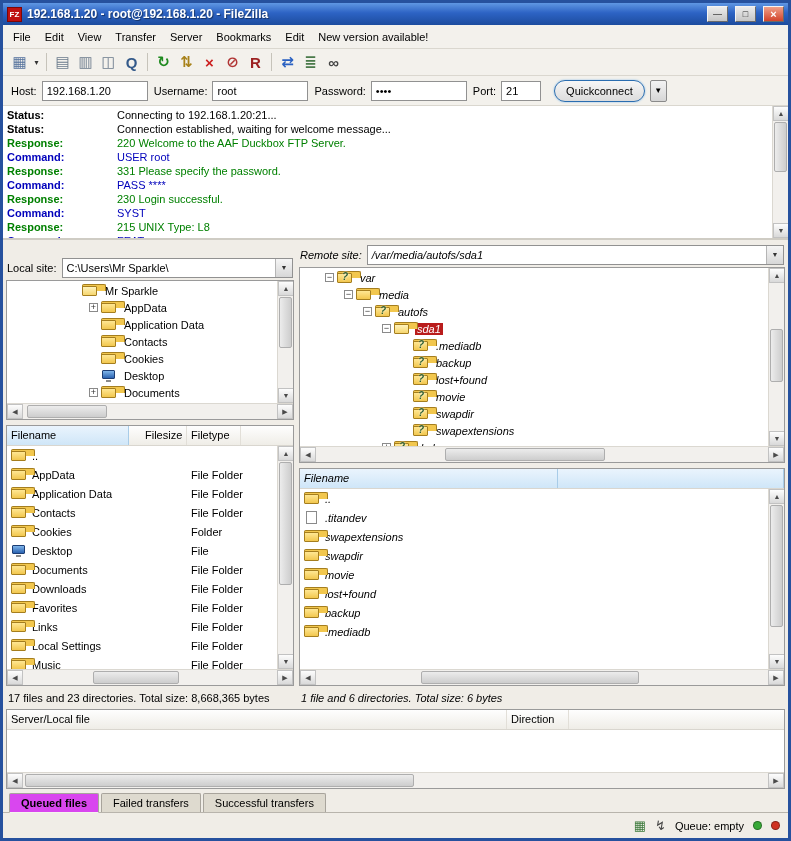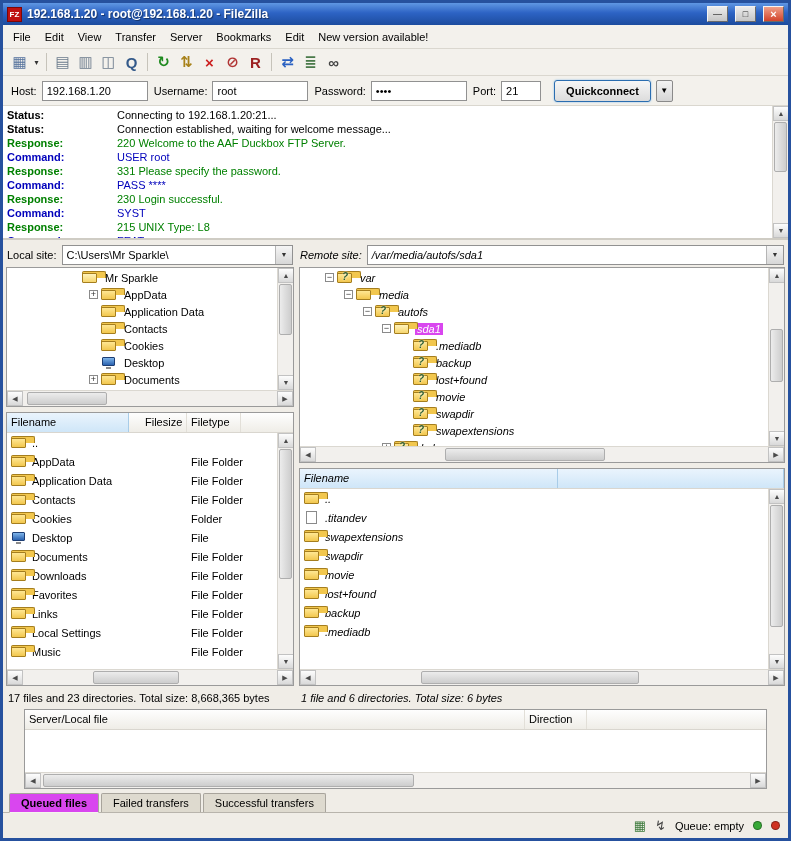--- a/index.html
+++ b/index.html
@@ -21,21 +21,21 @@
   .toolbar { height:27px; flex:none; background:#f3f1ec; border-bottom:1px solid #dad7cf; display:flex; align-items:center; padding:0 5px; }
   .tb-icon { width:23px; height:22px; display:inline-flex; align-items:center; justify-content:center; font-size:15px; font-weight:bold; }
   .tb-dd { width:11px; height:22px; display:inline-flex; align-items:center; justify-content:center; font-size:8px; color:#333; }
   .tb-sep { width:1px; height:18px; background:#c6c3ba; margin:0 4px; flex:none; }
 
   
   .quickbar { height:30px; flex:none; background:#f3f1ec; border-bottom:1px solid #dad7cf; display:flex; align-items:center; padding:0 7px; gap:5px; }
   .qc-label { white-space:nowrap; margin-left:1px; }
   .qc-input { height:20px; border:1px solid #919191; background:#fff; padding:0 4px; font-family:inherit; font-size:11px; }
   .w-host{width:106px} .w-user{width:96px} .w-pass{width:96px} .w-port{width:40px}
-  .qc-btn { height:22px; margin-left:8px; padding:0 11px; font-family:inherit; font-size:11px; border:1px solid #2a6db0; border-radius:3px; background:linear-gradient(#f6f6f6,#dcdcdc); box-shadow:0 0 2px #7db8e8;font-weight:bold; }
+  .qc-btn { height:22px; margin-left:8px; padding:0 11px; font-family:inherit; font-size:11px; border:1px solid #2a6db0; border-radius:11px; background:linear-gradient(#f6f6f6,#dcdcdc); box-shadow:0 0 2px #7db8e8; }
   .qc-btn-dd { height:22px; width:17px; border:1px solid #8a8a8a; border-radius:2px; background:linear-gradient(#f3f3f3,#d6d6d6); font-size:8px; }
 
   
   .log { height:134px; flex:none; background:#fff; position:relative; overflow:hidden; padding:2px 18px 0 4px; border-bottom:2px solid #cfccc4; }
   .log-line { display:flex; height:14px; line-height:14px; white-space:nowrap; }
   .log-type { width:110px; flex:none;font-weight:bold; }
   .log-line.status { color:#000; }
   .log-line.response { color:#008000; }
   .log-line.command { color:#0000bb; }
 
@@ -47,39 +47,39 @@
   .vscroll .sarr.down { bottom:0; left:0; }
   .hscroll .sarr { height:100%; top:0; }
   .hscroll .sarr.left { left:0; }
   .hscroll .sarr.right { right:0; }
   .vscroll .sthumb { position:absolute; left:1px; right:1px; background:linear-gradient(90deg,#ececec,#cdcdcd); border:1px solid #aeaeae; border-radius:2px; }
   .hscroll .sthumb { position:absolute; top:1px; bottom:1px; background:linear-gradient(#ececec,#cdcdcd); border:1px solid #aeaeae; border-radius:2px; }
 
   
   .panes { flex:1; display:flex; padding:2px 3px; background:#f0ede7; min-height:0; }
   .pane { display:flex; flex-direction:column; min-width:0; }
-  .pane.local { width:288px; flex:none; }
+  .pane.local { width:288px; flex:none;margin-top:13px; }
   .pane.remote { flex:1;font-style:italic; }
   .vsplit { width:5px; flex:none; }
   .hsplit { height:5px; flex:none; }
   .site-row { height:25px; flex:none; display:flex; align-items:center; gap:5px; padding:0 1px; }
   .site-label { white-space:nowrap; }
   .combo { flex:1; height:20px; border:1px solid #919191; background:#fff; display:flex; align-items:center; min-width:0; }
   .combo-text { flex:1; padding:0 4px; white-space:nowrap; overflow:hidden; }
   .combo-btn { width:17px; height:100%; flex:none; border-left:1px solid #b5b5b5; background:linear-gradient(#f5f5f5,#d7d7d7); display:flex; align-items:center; justify-content:center; font-size:7px; color:#333; }
 
   .treebox { flex:none; background:#fff; border:1px solid #9a9a9a; display:flex; flex-direction:column; overflow:hidden; }
   .local .treebox { height:140px; }
   .remote .treebox { height:196px; }
   .tree-rows { flex:1; position:relative; overflow:hidden; padding:1px 17px 0 0; }
   .tree-row { height:17px; display:flex; align-items:center; white-space:nowrap; }
   .expander { width:9px; height:9px; flex:none; border:1px solid #8a8a8a; background:#fff; font-size:9px; line-height:7px; text-align:center; margin-right:3px; color:#333; }
   .expander-space { width:12px; flex:none; }
   .tree-label { margin-left:4px; padding:0 2px; }
-  .tree-label.sel { background:#d946ef; color:#fff; }
+  .tree-label.sel { background:#b91c1c; color:#fff; }
 
   
   .ficon { position:relative; width:17px; height:13px; flex:none; }
   .ficon .tab { position:absolute; left:0; top:0; width:7px; height:4px; background:#f2c74e; border:1px solid #a57e1e; border-bottom:none; border-radius:2px 2px 0 0; }
   .ficon .fbody { position:absolute; left:0; top:2px; width:15px; height:10px; background:linear-gradient(#ffe臺793,#f2c74e); background:linear-gradient(#ffe793,#f2c74e); border:1px solid #a57e1e; border-radius:1px; }
   .ficon.folder-open .fbody { background:linear-gradient(#fff3bd,#f6d66e); }
   .ficon.q::after { content:"?"; position:absolute; left:5px; top:0; font-size:10px; font-weight:bold; color:#2f5f2f; text-shadow:0 0 2px #fff; }
   .ficon.desktop .fbody { left:1px; top:1px; width:13px; height:9px; background:linear-gradient(#7fb5ea,#2a62b0); border:1px solid #1c3d74; }
   .ficon.desktop::before { content:""; position:absolute; left:5px; bottom:0; width:5px; height:2px; background:#8a8a8a; }
   .ficon.file .fbody { left:2px; top:0; width:11px; height:13px; background:#fff; border:1px solid #8a8a8a; border-radius:0; }
@@ -94,21 +94,21 @@
   .lrow { height:19px; display:flex; align-items:center; }
   .lcell { padding:0 4px; white-space:nowrap; overflow:hidden; display:flex; align-items:center; gap:4px; }
   .c-name { width:122px; flex:none; }
   .c-size { width:58px; flex:none; justify-content:flex-end;padding-left:16px; }
   .c-type { flex:1; }
   .rc-name { width:258px; flex:none; }
   .rfill { flex:1; }
   .pane-status { height:21px; flex:none; display:flex; align-items:center; padding:2px 2px 0; white-space:nowrap; overflow:hidden; }
 
   
-  .queue { height:80px; flex:none; margin:0 21px; background:#b91c1c; border:1px solid #9a9a9a; display:flex; flex-direction:column; }
+  .queue { height:80px; flex:none; margin:0 3px; background:#b91c1c; border:1px solid #9a9a9a; display:flex; flex-direction:column; }
   .qc1 { width:500px; flex:none; }
   .qc2 { width:62px; flex:none; }
   .qc3 { flex:1; border-right:none; }
   .queue-body { flex:1; background:#fff; }
 
   
   .tabs { height:24px; flex:none; display:flex; align-items:flex-end; gap:2px; padding:3px 6px 0; background:#f0ede7; border-bottom:1px solid #b8b4ac; }
   .tab { padding:3px 11px; border:1px solid #a8a49c; border-bottom:none; border-radius:2px 2px 0 0; background:#dedacf; white-space:nowrap; }
   .tab.active { background:#d946ef; font-weight:bold; margin-bottom:-1px; border-bottom:1px solid #f5f3ee; }
 

